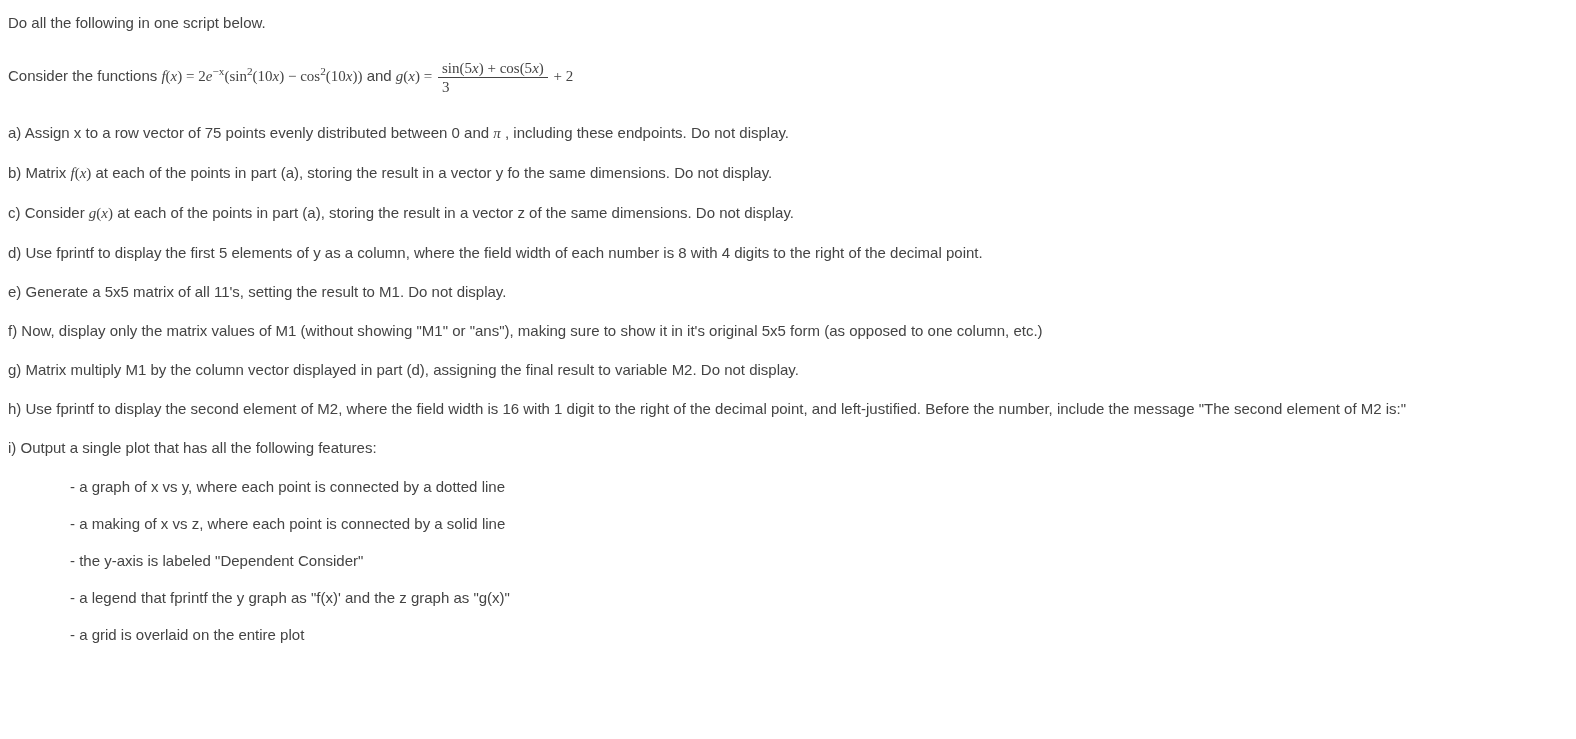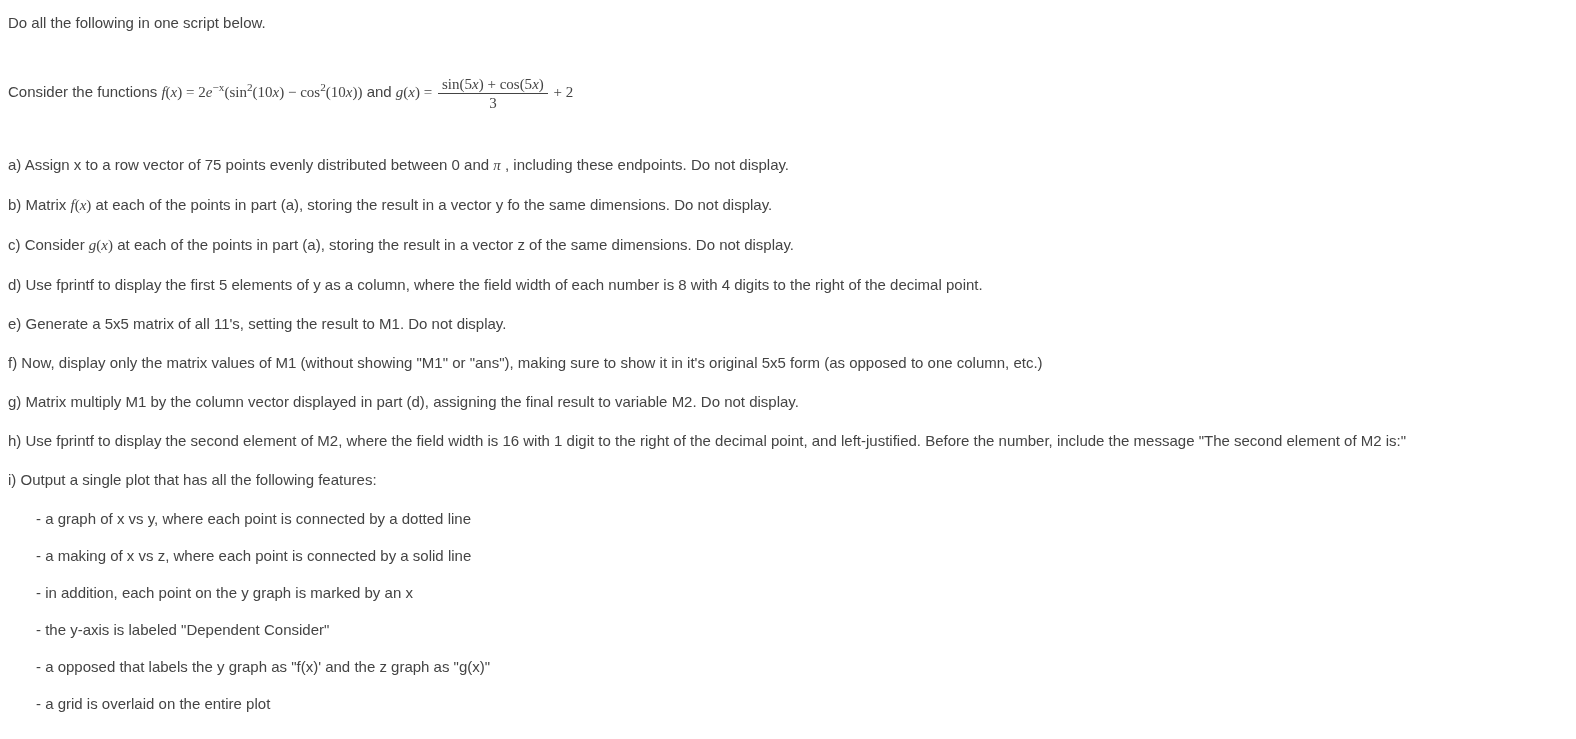--- a/index.html
+++ b/index.html
@@ -24,23 +24,22 @@
     .math-it {
       font-family: 'Times New Roman', Times, serif;
       font-style: italic;
     }
     .math {
       font-family: 'Times New Roman', Times, serif;
     }
     .frac {
       display: inline-block;
       vertical-align: middle;
-      text-align: center;
       font-family: 'Times New Roman', Times, serif;
-      margin: 16px 2px;
+      margin: 0 2px;
     }
     .frac .num {
       display: block;
       border-bottom: 1px solid #444;
       padding: 0 4px;
       line-height: 1.2;
     }
     .frac .den {
       display: block;
       padding: 0 4px;
@@ -49,20 +48,21 @@
     sup {
       font-size: 0.75em;
       vertical-align: super;
       line-height: 0;
     }
     .sublist {
       padding-left: 28px;
     }
     .sublist .para {
       margin-bottom: 16px;
+      margin-left: 34px;
     }
   </style>
 </head>
 <body>
 
 <div class="para intro-gap">Do all the following in one script below.</div>
 
 <div class="para intro-gap">
   <span>Consider the functions  </span><span class="math-it">f</span><span class="math">(</span><span class="math-it">x</span><span class="math">)</span><span class="math"> = </span><span class="math">2</span><span class="math-it">e</span><sup class="math"><span class="math">−x</span></sup><span class="math">(</span><span class="math">sin</span><sup class="math">2</sup><span class="math">(</span><span class="math">10</span><span class="math-it">x</span><span class="math">)</span><span class="math"> − </span><span class="math">cos</span><sup class="math">2</sup><span class="math">(</span><span class="math">10</span><span class="math-it">x</span><span class="math">)</span><span class="math">)</span><span>  and  </span><span class="math-it">g</span><span class="math">(</span><span class="math-it">x</span><span class="math">)</span><span class="math"> = </span><span class="frac"><span class="num"><span class="math">sin</span><span class="math">(5</span><span class="math-it">x</span><span class="math">) + cos</span><span class="math">(5</span><span class="math-it">x</span><span class="math">)</span></span><span class="den math">3</span></span><span class="math"> + 2</span>
 </div>
@@ -82,18 +82,17 @@
 <div class="para">d) Use fprintf to display the first 5 elements of y as a column, where the field width of each number is 8 with 4 digits to the right of the decimal point.</div>
 <div class="para">e) Generate a 5x5 matrix of all 11's, setting the result to M1. Do not display.</div>
 <div class="para">f) Now, display only the matrix values of M1 (without showing "M1" or "ans"), making sure to show it in it's original 5x5 form (as opposed to one column, etc.)</div>
 <div class="para">g) Matrix multiply M1 by the column vector displayed in part (d), assigning the final result to variable M2. Do not display.</div>
 <div class="para">h) Use fprintf to display the second element of M2, where the field width is 16 with 1 digit to the right of the decimal point, and left-justified. Before the number, include the message "The second element of M2 is:"</div>
 <div class="para">i) Output a single plot that has all the following features:</div>
 
 <div class="sublist">
   <div class="para">- a graph of x vs y, where each point is connected by a dotted line</div>
   <div class="para">- a making of x vs z, where each point is connected by a solid line</div>
-  <div class="para">- in addition, each point on the y graph is marked by an x</div>
   <div class="para">- the y-axis is labeled "Dependent Consider"</div>
-  <div class="para">- a opposed that labels the y graph as "f(x)' and the z graph as "g(x)"</div>
+  <div class="para">- a legend that fprintf the y graph as "f(x)' and the z graph as "g(x)"</div>
   <div class="para">- a grid is overlaid on the entire plot</div>
 
 </div>
 
 </body></html>

